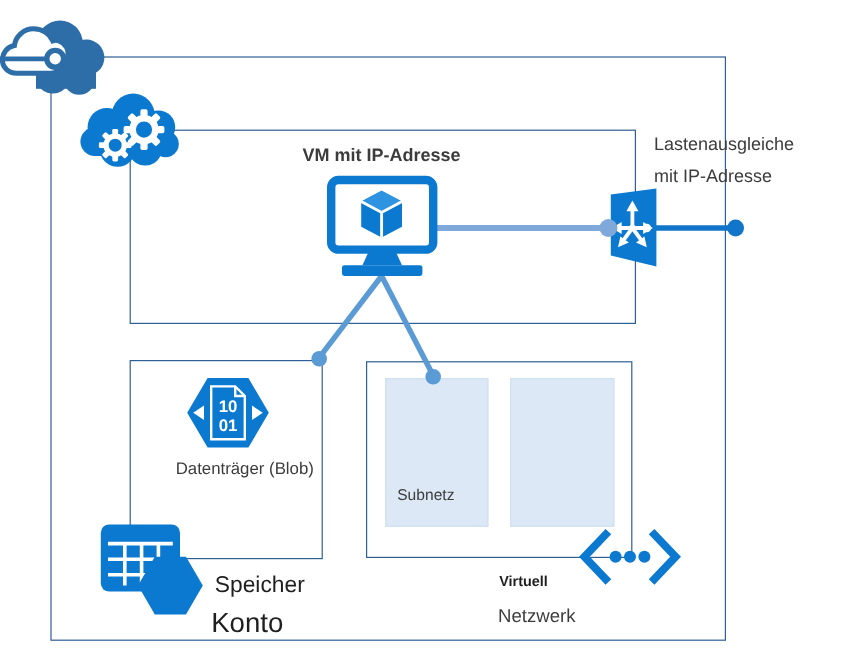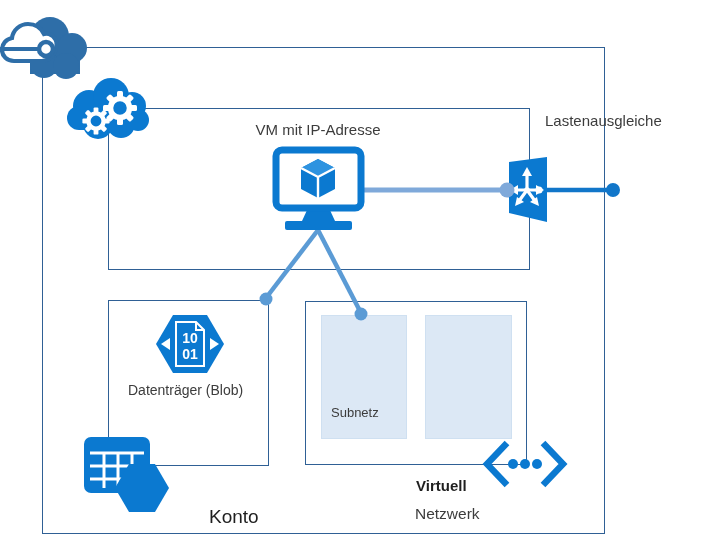--- a/index.html
+++ b/index.html
@@ -8,28 +8,28 @@
     font-family:"Liberation Sans",sans-serif;
   }
   .box{position:absolute;border:1.5px solid var(--steel);background:transparent;z-index:0;}
   .subnet-rect{position:absolute;background:var(--subnet-fill);border:1px solid #cfe0f1;z-index:1;}
   .overlay{position:absolute;left:0;top:0;width:717px;height:545px;pointer-events:none;}
   #connector-layer{z-index:2;}
   #dot-layer{z-index:5;}
   .icon{position:absolute;z-index:3;}
   .lbl{position:absolute;white-space:nowrap;color:var(--text-mid);z-index:6;}
   .lbl-title{left:150px;top:64px;font-size:18px;color:var(--text-dark);}
-  .lbl-vm{left:108px;top:121px;width:420px;text-align:center;font-size:15px;}
+  .lbl-vm{left:108px;top:121px;width:420px;text-align:center;font-size:15px;font-weight:bold;}
   .lbl-lb1{left:545px;top:112px;font-size:15px;text-align:center;}
   .lbl-lb2{left:545px;top:139px;font-size:15px;}
-  .lbl-blob{left:128px;top:382px;width:152px;font-size:14px;}
+  .lbl-blob{left:128px;top:382px;width:152px;text-align:center;font-size:14px;}
   .lbl-subnet{left:331px;top:405px;font-size:13px;}
   .lbl-storage1{left:179px;top:477px;font-size:19px;color:var(--text-dark);}
-  .lbl-storage2{left:176px;top:506px;font-size:19px;color:var(--text-dark);margin-left:33px;}
-  .lbl-vnet1{left:416px;top:477px;font-size:15px;font-weight:600;color:var(--text-dark);}
+  .lbl-storage2{left:176px;top:506px;font-size:23px;color:var(--text-dark);}
+  .lbl-vnet1{left:416px;top:477px;font-size:12px;font-weight:600;color:var(--text-dark);}
   .lbl-vnet2{left:415px;top:505px;font-size:15.5px;}
 </style>
 </head>
 <body>
 
 <div class="canvas">
 
   <div class="box" style="left:42px;top:47px;width:561px;height:485px;"></div>
   <div class="box" style="left:108px;top:108px;width:420px;height:160px;"></div>
   <div class="box" style="left:108px;top:300px;width:159px;height:164px;"></div>
@@ -165,19 +165,21 @@
 
   <svg class="overlay" id="dot-layer">
     <circle cx="266" cy="299" r="6.5" fill="var(--conn-mid)"></circle>
     <circle cx="361" cy="314" r="6.5" fill="var(--conn-mid)"></circle>
     <circle cx="507" cy="190" r="7.5" fill="var(--conn-light)"></circle>
     <circle cx="613" cy="190" r="7" fill="var(--line-dark)"></circle>
   </svg>
 
   <div class="lbl lbl-vm">VM mit IP-Adresse</div>
   <div class="lbl lbl-lb1">Lastenausgleiche</div>
+  <div class="lbl lbl-lb2">mit IP-Adresse</div>
   <div class="lbl lbl-blob">Datenträger (Blob)</div>
   <div class="lbl lbl-subnet">Subnetz</div>
+  <div class="lbl lbl-storage1">Speicher</div>
   <div class="lbl lbl-storage2">Konto</div>
   <div class="lbl lbl-vnet1">Virtuell</div>
   <div class="lbl lbl-vnet2">Netzwerk</div>
 
 </div>
 
 </body></html>

